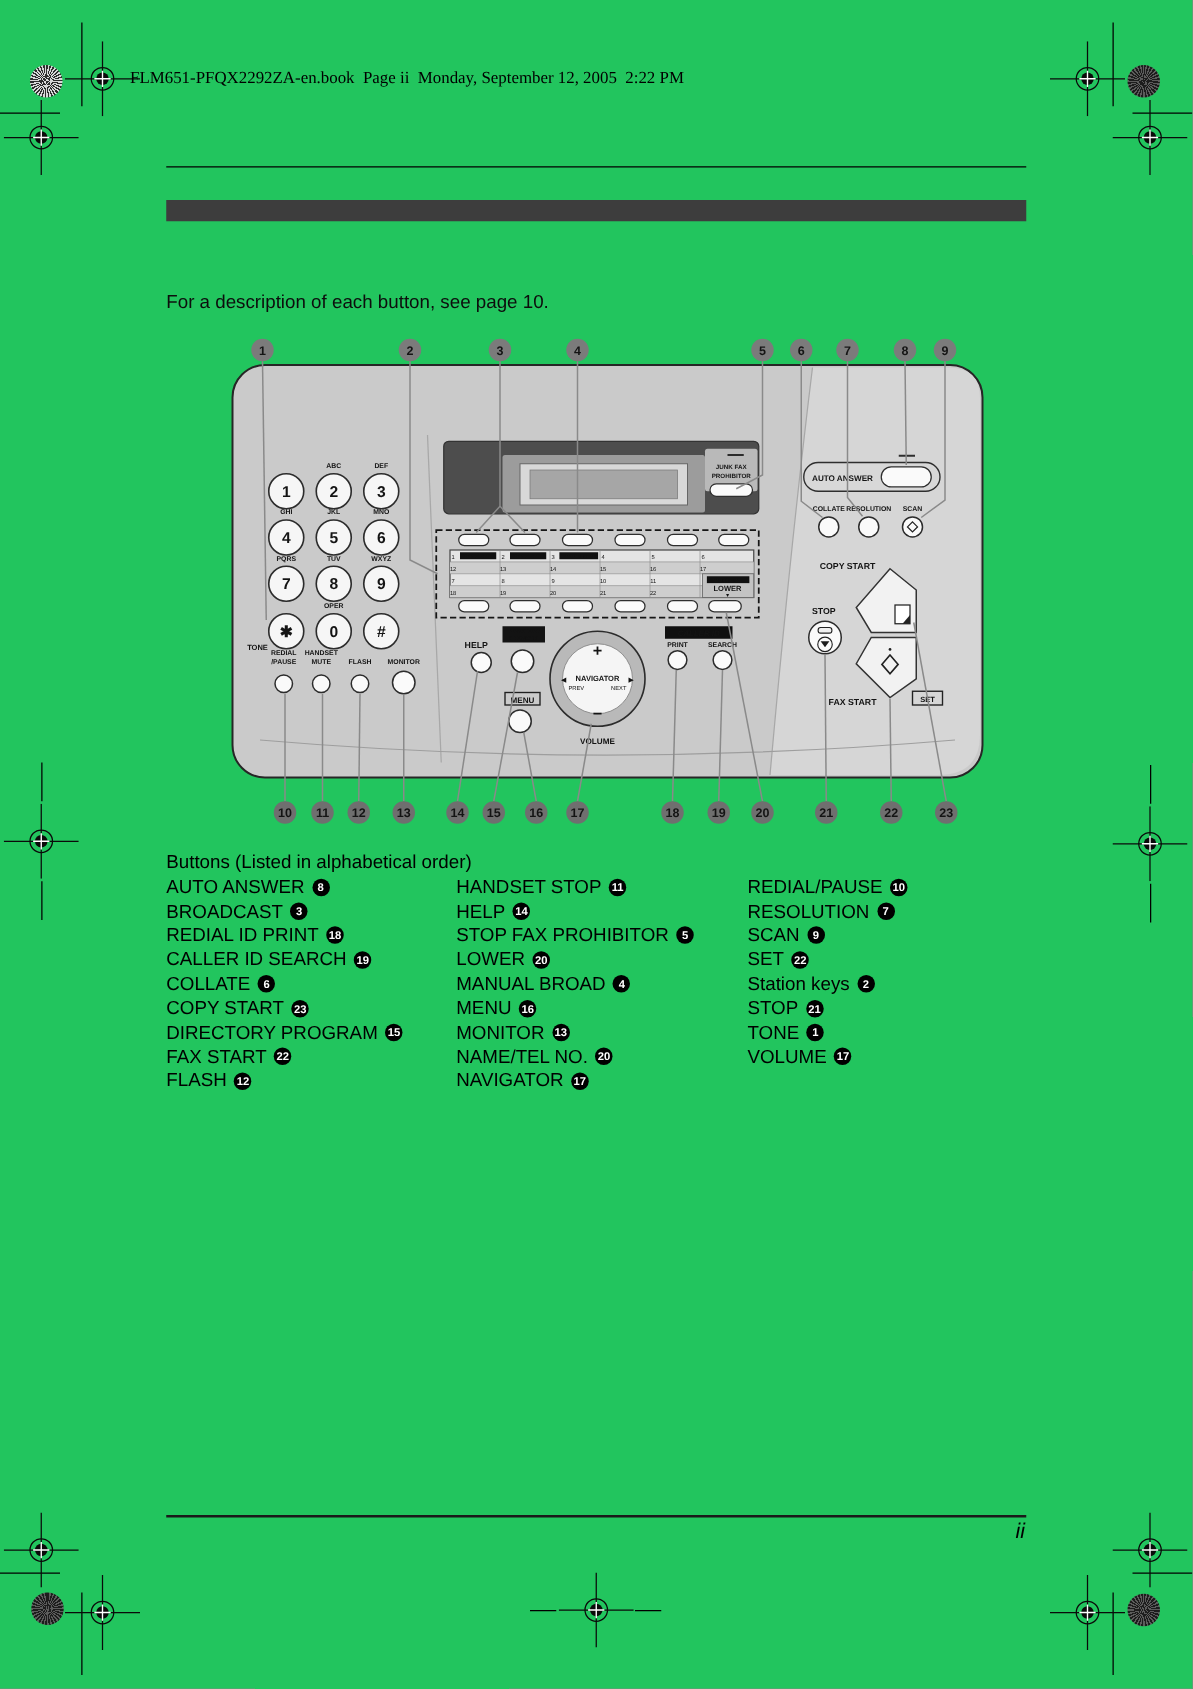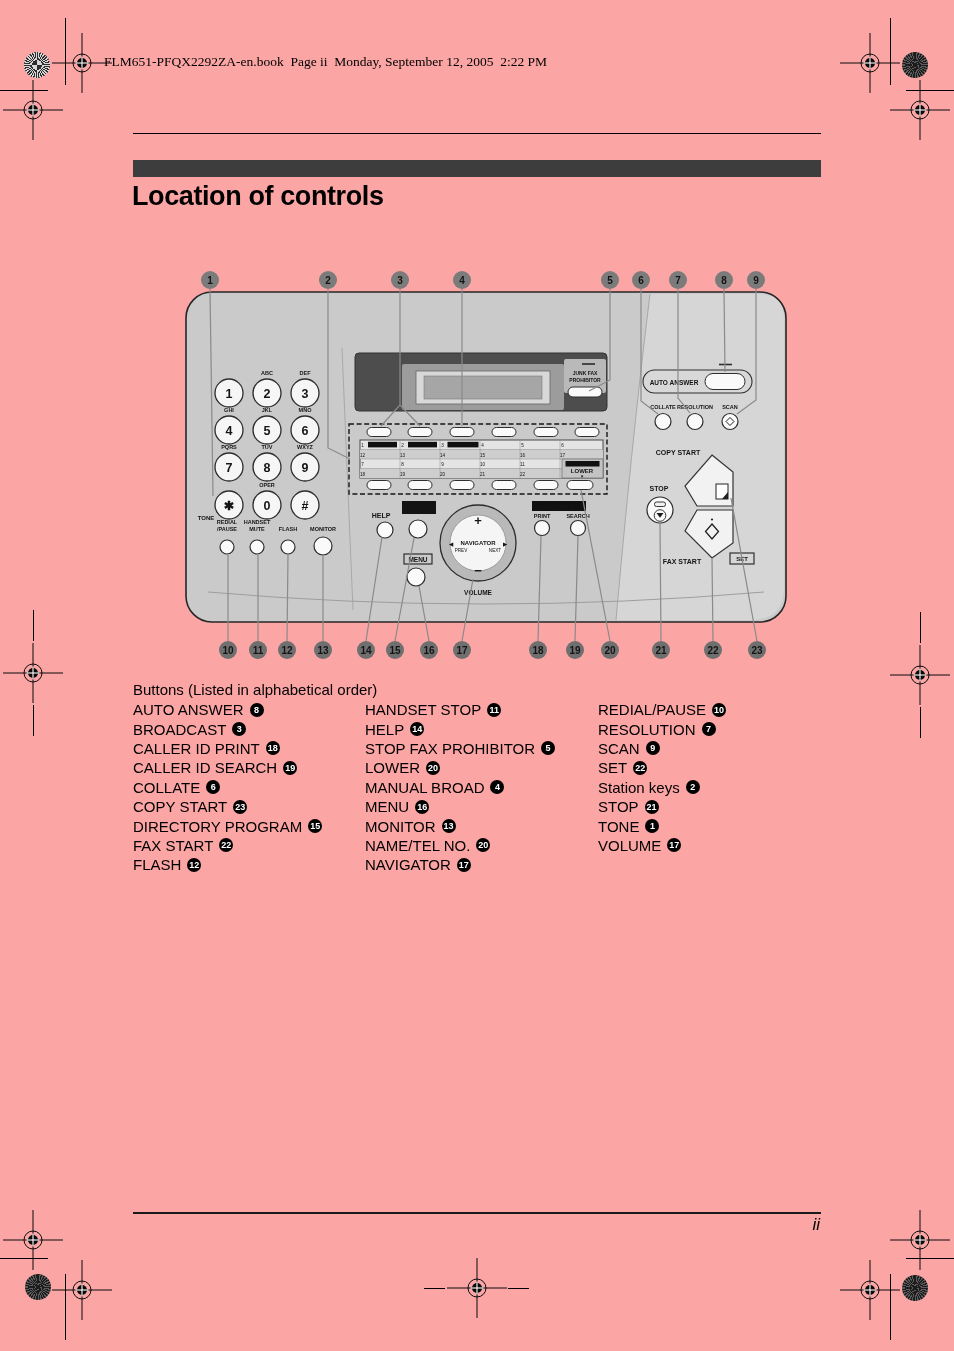--- a/index.html
+++ b/index.html
@@ -1,16 +1,16 @@
 <!DOCTYPE html>
 <html><head>
 <meta charset="utf-8">
 <style>
   html,body{margin:0;padding:0;background:#888;}
-  .page{position:relative;width:954px;height:1351px;background:#fca5a5;font-family:"Liberation Sans",sans-serif;overflow:hidden;margin:0 auto;}
+  .page{position:relative;width:954px;height:1351px;background:#22c55e;font-family:"Liberation Sans",sans-serif;overflow:hidden;margin:0 auto;}
   .mark-line{position:absolute;background:#000;}
   .pinwheel{position:absolute;width:26px;height:26px;border-radius:50%;background:repeating-conic-gradient(#2e2e2e 0deg 6deg,#d8d8d8 6deg 12deg);}
   .pinwheel.dark{background:repeating-conic-gradient(#1d1d1d 0deg 7deg,#5c5c5c 7deg 13deg);}
   .regtarget{position:absolute;}
   .regtarget .arm{stroke:#0a0a0a;stroke-width:1;}
   .regtarget .ring{fill:none;stroke:#0a0a0a;stroke-width:1;}
   .regtarget .core{fill:#0a0a0a;}
   .regtarget .gap{stroke:#fff;stroke-width:1.1;}
   .doc-header{position:absolute;left:104px;top:54px;font-family:"Liberation Serif",serif;font-size:13.5px;color:#000;white-space:pre;}
   .top-rule{position:absolute;left:133px;top:133px;width:688px;height:1px;background:#000;}
@@ -159,21 +159,21 @@
       <line class="arm" x1="0" y1="30" x2="60" y2="30"></line>
       <circle class="ring" cx="30" cy="30" r="9"></circle>
       <circle class="core" cx="30" cy="30" r="5"></circle>
       <line class="gap" x1="30" y1="23.5" x2="30" y2="36.5"></line>
       <line class="gap" x1="23.5" y1="30" x2="36.5" y2="30"></line>
     </svg>
 
   <div class="doc-header">FLM651-PFQX2292ZA-en.book  Page ii  Monday, September 12, 2005  2:22 PM</div>
   <div class="top-rule"></div>
   <div class="black-bar"></div>
-  <h1 class="title">Location of controls</h1>
+  <p class="intro l2">For a description of each button, see page 10.</p>
 
   <svg class="diagram diag" width="612" height="412" viewBox="0 0 612 412">
 
     <rect x="8" y="34" width="600" height="330" rx="26" fill="#cacaca" stroke="#262626" stroke-width="1.6"></rect>
     <path d="M472,36 L580,36 Q606,36 606,60 L606,330 Q606,362 572,362 L438,362 C448,250 458,150 472,36 Z" fill="#d6d6d6"></path>
     <path d="M472,36 C458,150 448,250 438,362" fill="none" stroke="#a8a8a8" stroke-width="1"></path>
     <path d="M164,90 L175,352" fill="none" stroke="#a8a8a8" stroke-width="1"></path>
     <path d="M30,334 Q306,358 586,334" fill="none" stroke="#9e9e9e" stroke-width="1"></path>
 
     <g>
@@ -533,21 +533,21 @@
   <div class="col c1">
     <div class="row">
         <span>AUTO ANSWER</span>
         <span class="badge">8</span>
       </div>
     <div class="row">
         <span>BROADCAST</span>
         <span class="badge">3</span>
       </div>
     <div class="row">
-        <span>CALLER ID PRINT</span>
+        <span>REDIAL ID PRINT</span>
         <span class="badge">18</span>
       </div>
     <div class="row">
         <span>CALLER ID SEARCH</span>
         <span class="badge">19</span>
       </div>
     <div class="row">
         <span>COLLATE</span>
         <span class="badge">6</span>
       </div>

